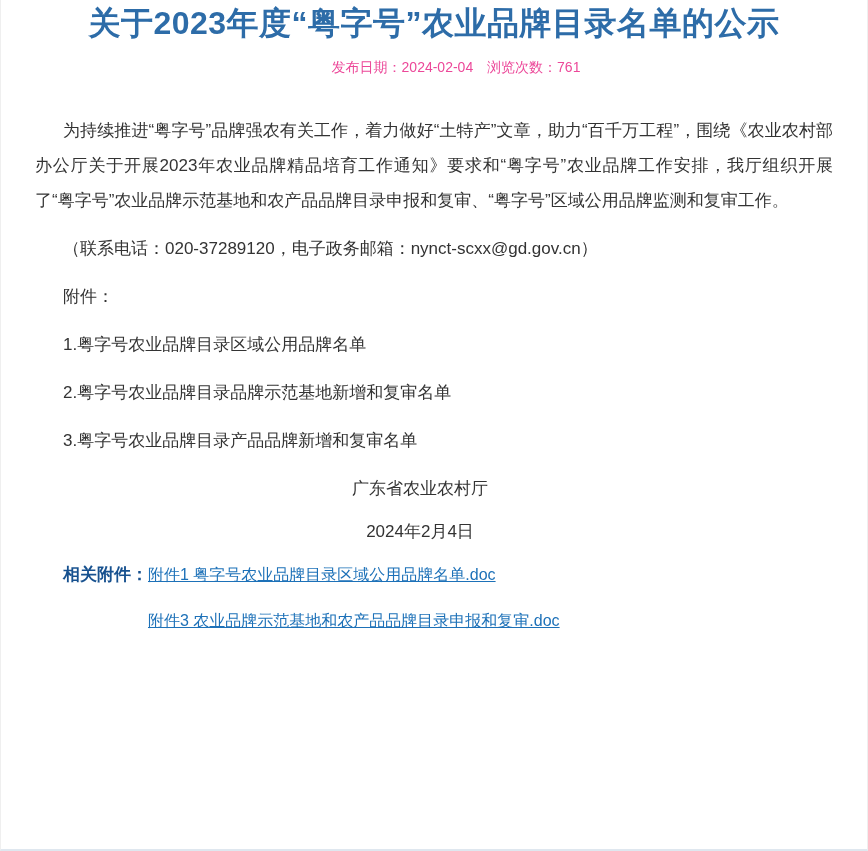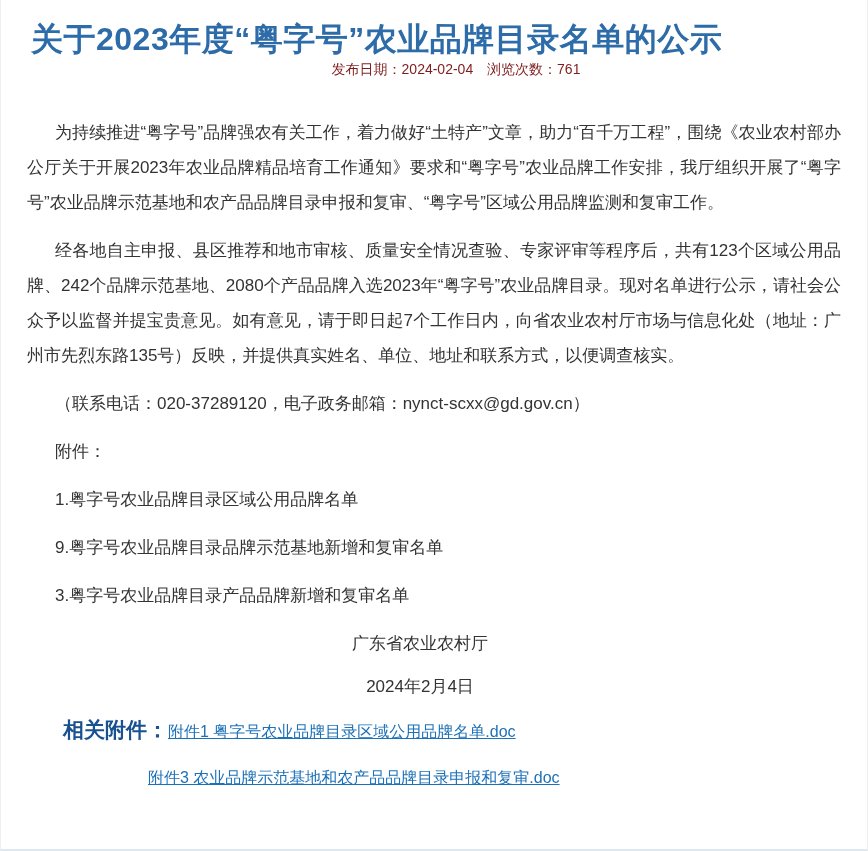--- a/index.html
+++ b/index.html
@@ -9,37 +9,38 @@
     box-sizing: border-box;
     margin: 0;
     background: #ffffff;
     border-left: 1px solid #efefef;
     border-right: 1px solid #efefef;
     border-bottom: 2px solid #dfe7ef;
     overflow: hidden;
     font-family: "Liberation Sans", "DejaVu Sans", sans-serif;
   }
   .page-title {
-    margin: 20px 30px 0;
+    margin: 4px 30px 0;
+    text-align: center;
     font-size: 32px;
     line-height: 1.2;
     font-weight: bold;
     color: #2d6ca8;
     letter-spacing: 0.5px;
   }
   .meta-bar {
-    margin-top: 3px;
+    margin-top: 17px;
     text-align: center;
     font-size: 14px;
-    color: #7f1d1d;
+    color: #ec4899;
     padding-left: 44px;
   }
   .meta-bar span + span { margin-left: 10px; }
   .article {
-    padding: 0 26px;
+    padding: 0 34px;
     margin-top: 36px;
     font-size: 17px;
     color: #333333;
   }
   .article p {
     margin: 0 0 13px 0;
     line-height: 35px;
     text-align: justify;
     text-indent: 28px;
   }
@@ -56,21 +57,21 @@
   .related .row {
     line-height: 35px;
     margin-bottom: 11px;
     white-space: nowrap;
   }
   .related .row.first { margin-left: 28px; }
   .related .row.cont  { margin-left: 113px; }
   .related-label {
     color: #17518f;
     font-weight: bold;
-    font-size: 21px;
+    font-size: 17px;
   }
   a.doc-link {
     color: #1d71b8;
     text-decoration: underline;
     cursor: pointer;
   }
 </style>
 </head>
 <body>
 
@@ -78,25 +79,24 @@
 
   <h1 class="page-title">关于2023年度“粤字号”农业品牌目录名单的公示</h1>
 
   <div class="meta-bar">
     <span>发布日期：2024-02-04</span>
     <span>浏览次数：761</span>
   </div>
 
   <div class="article">
     <p>为持续推进“粤字号”品牌强农有关工作，着力做好“土特产”文章，助力“百千万工程”，围绕《农业农村部办公厅关于开展2023年农业品牌精品培育工作通知》要求和“粤字号”农业品牌工作安排，我厅组织开展了“粤字号”农业品牌示范基地和农产品品牌目录申报和复审、“粤字号”区域公用品牌监测和复审工作。</p>
-    <p>经各地自主申报、县区推荐和地市审核、质量安全情况查验、专家评审等程序后，共有123个区域公用品牌、242个品牌示范基地、2080个产品品牌入选2023年“粤字号”农业品牌目录。现对名单进行公示，请社会公众予以监督并提宝贵意见。如有意见，请于即日起7个工作日内，向省农业农村厅市场与信息化处（地址：广州市先烈东路135号）反映，并提供真实姓名、单位、地址和联系方式，以便调查核实。</p>
     <p>（联系电话：020-37289120，电子政务邮箱：nynct-scxx@gd.gov.cn）</p>
     <p>附件：</p>
     <p>1.粤字号农业品牌目录区域公用品牌名单</p>
-    <p>9.粤字号农业品牌目录品牌示范基地新增和复审名单</p>
+    <p>2.粤字号农业品牌目录品牌示范基地新增和复审名单</p>
     <p>3.粤字号农业品牌目录产品品牌新增和复审名单</p>
     <p class="signoff">广东省农业农村厅</p>
     <p class="signoff">2024年2月4日</p>
   </div>
 
   <div class="related">
     <div class="row first">
       <span class="related-label">相关附件：</span><a class="doc-link" href="#">附件1 粤字号农业品牌目录区域公用品牌名单.doc</a>
     </div>
     <div class="row cont">

